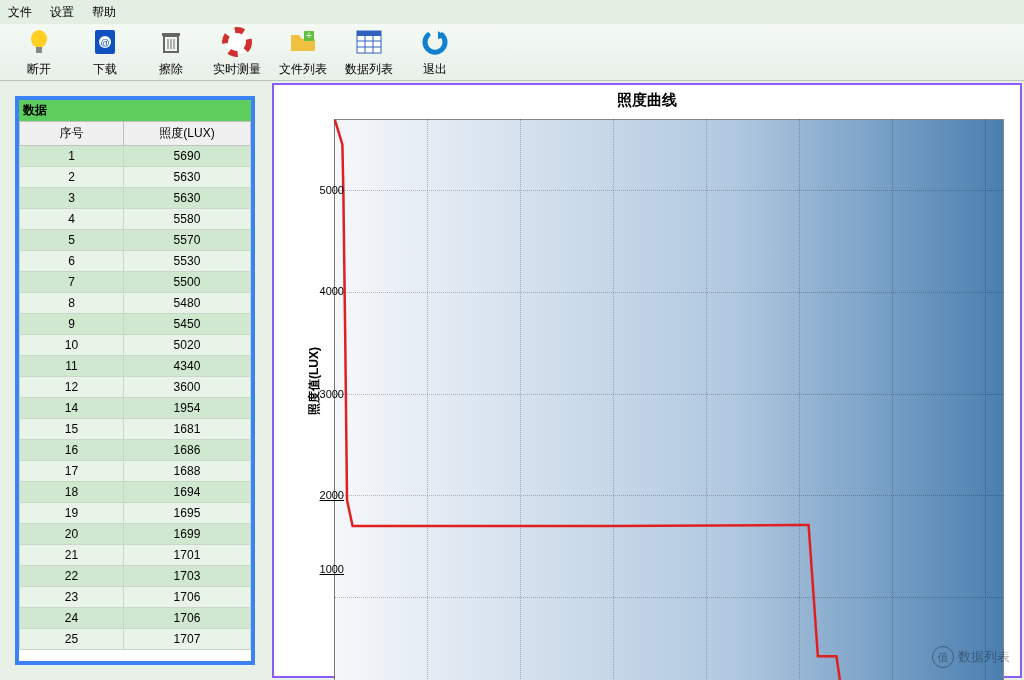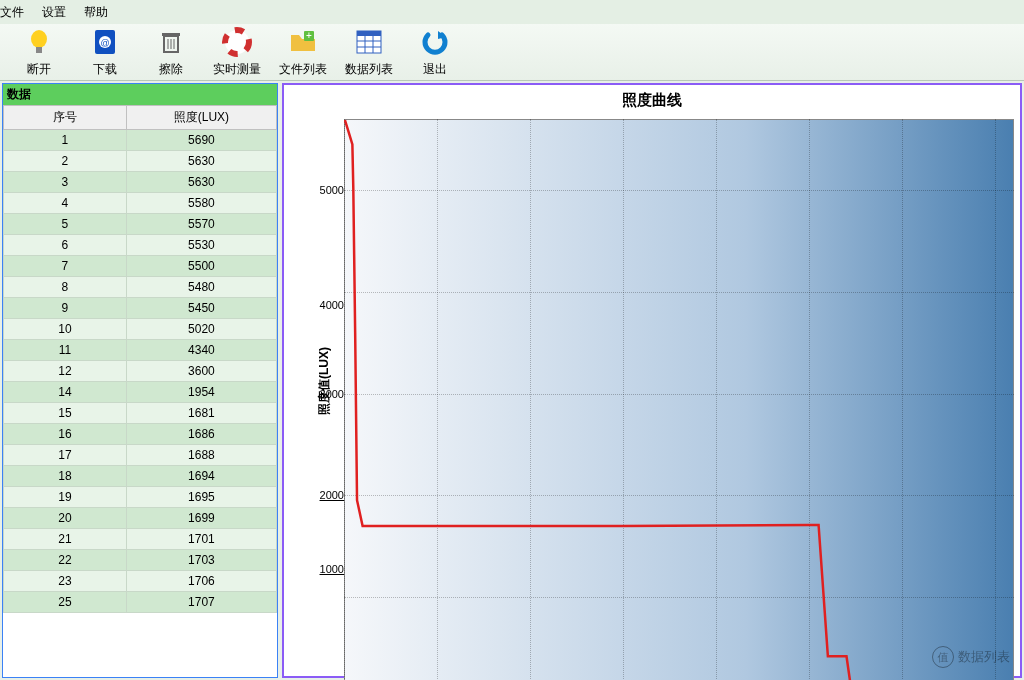--- a/index.html
+++ b/index.html
@@ -1,23 +1,23 @@
 <!DOCTYPE html>
 <html><head>
 <meta charset="utf-8">
 <style>
   * { box-sizing: border-box; margin: 0; padding: 0; font-family: "Microsoft YaHei", SimSun, Arial, sans-serif; }
   body { width: 1024px; height: 680px; background: #e8f0e8; overflow: hidden; position: relative; }
-  .menubar { height: 24px; background: #e4efe4; font-size: 12px; display: flex; align-items: center; padding-left: 0; }
+  .menubar { height: 24px; background: #e4efe4; font-size: 12px; display: flex; align-items: center; padding-left: 8px; }
   .menubar span { margin-right: 18px; cursor: default; }
   .toolbar { height: 57px; background: linear-gradient(#f4f9f4,#e8f0e8); border-bottom: 1px solid #b8c8b8; display: flex; align-items: center; padding: 2px 8px; }
   .tbtn { width: 62px; height: 55px; text-align: center; font-size: 12px; margin-right: 4px; cursor: pointer; }
   .tbtn .ic { width: 34px; height: 34px; margin: 0 auto 2px; display: flex; align-items: center; justify-content: center; }
   .content { display: flex; height: 599px; }
-  .left { width: 276px; border: 1px solid #3b82f6; background: #fff; margin: 2px; }
+  .left { width: 240px; border: 4px solid #3b82f6; background: #fff; margin: 15px; }
   .left-title { background: #5dce5d; font-size: 12px; padding: 2px 4px; font-weight: bold; }
   .tblwrap { height: 574px; overflow-y: scroll; position: relative; }
   table { width: 100%; border-collapse: collapse; font-size: 12px; }
   th { background: #f0f0f0; border: 1px solid #c0c0c0; padding: 3px; font-weight: normal; position: sticky; top: 0; }
   td { border: 1px solid #c8d8c8; text-align: center; padding: 3px; }
   tr:nth-child(odd) td { background: #d0e8d0; }
   tr:nth-child(even) td { background: #e8f4e8; }
   .right { flex: 1; border: 2px solid #8b5cf6; background: #fff; margin: 2px; position: relative; }
   .chart-title { text-align: center; font-size: 15px; font-weight: bold; margin: 6px 0 4px; }
   .plot { position: absolute; left: 60px; top: 34px; width: 670px; height: 580px; }
@@ -208,20 +208,24 @@
             </tr>
             <tr>
               <td>22</td>
               <td>1703</td>
             </tr>
             <tr>
               <td>23</td>
               <td>1706</td>
             </tr>
             <tr>
+              <td>24</td>
+              <td>1706</td>
+            </tr>
+            <tr>
               <td>25</td>
               <td>1707</td>
             </tr>
           </tbody>
       </table>
     </div>
   </div>
 
   <div class="right">
     <div class="chart-title">照度曲线</div>
@@ -243,21 +247,21 @@
         <div class="grid-line-v" style="left: 558.333px;"></div>
         <div class="grid-line-v" style="left: 651.389px;"></div>
         <svg class="line-series" width="670" height="580">
           <path d="M0.9305555555555556 1.0175438596490949 L4.652777777777778 13.228070175438575 L8.375 25.438596491228054 L9.305555555555555 69.19298245614038 L11.166666666666666 213.68421052631584 L13.027777777777779 381.1719298245614 L18.61111111111111 407.0175438596491 L93.05555555555556 407.0175438596491 L279.1666666666667 407.0175438596491 L465.27777777777777 406 L474.58333333333337 406 L483.88888888888886 537.2631578947369 L502.5 537.2631578947369 L507.15277777777777 569.8245614035088 L530.4166666666666 571.859649122807 L558.3333333333334 574.9122807017544 L651.3888888888889 575.9298245614035 L670 575.9298245614035 " fill="none" stroke="#e02020" stroke-width="2.5"></path>
         </svg>
       </div>
     <div id="yticks">
         <div class="ytick" style="top: 484px; text-decoration: underline;">1000</div>
         <div class="ytick" style="top: 410.491px; text-decoration: underline;">2000</div>
         <div class="ytick" style="top: 308.737px;">3000</div>
-        <div class="ytick" style="top: 220px;">4000</div>
+        <div class="ytick" style="top: 206px;">4000</div>
         <div class="ytick" style="top: 105.228px;">5000</div>
       </div>
     <div id="xticks"></div>
     <div class="watermark">
       <span class="zcircle">值</span>
       <span>数据列表</span>
     </div>
   </div>
 </div>
 

